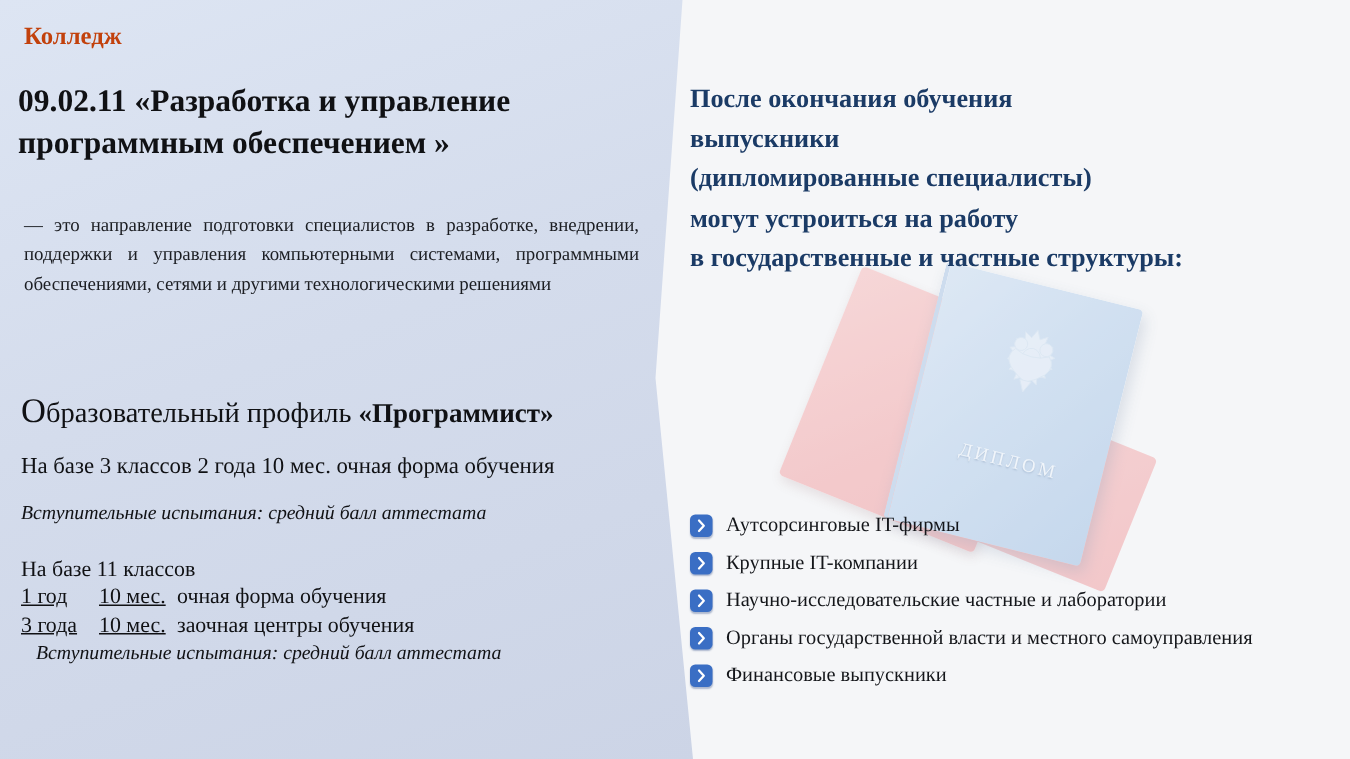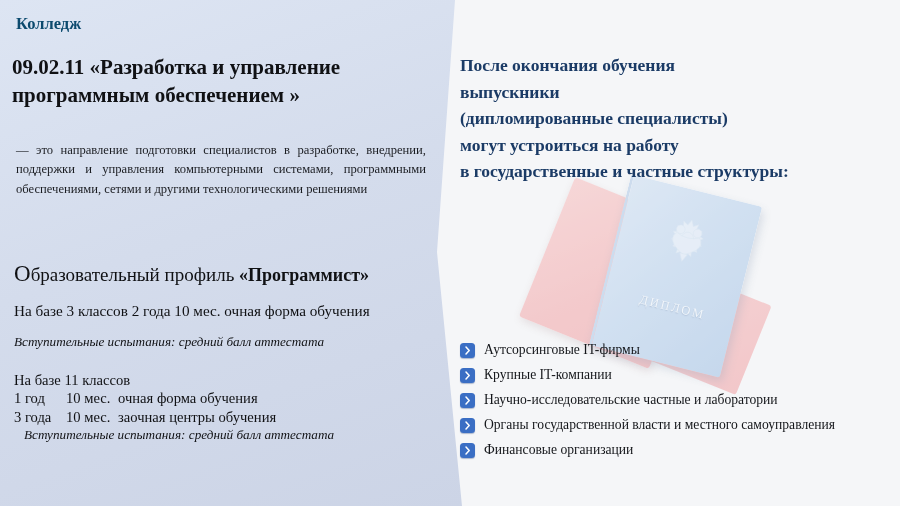--- a/index.html
+++ b/index.html
@@ -80,21 +80,21 @@
   }
 
   
   #left-content{
     position:absolute;left:0;top:0;
     width:460px;height:506px;
     z-index:3;
   }
   #college-label{
     position:absolute;left:16px;top:14px;
-    font-size:16.5px;font-weight:bold;color:#0c4a6e;
+    font-size:16.5px;font-weight:bold;color:#c2410c;
   }
   #program-title{
     position:absolute;left:12px;top:54px;width:410px;
     font-size:21px;font-weight:bold;color:#101114;
     line-height:1.33;
   }
   #program-desc{
     position:absolute;left:16px;top:141px;width:410px;
     font-size:12.6px;color:#1b1d22;
     line-height:1.53;
@@ -117,21 +117,21 @@
     font-size:13.2px;font-style:italic;color:#101114;
   }
   #base11{
     position:absolute;left:14px;top:372px;width:440px;
     font-size:14.6px;color:#101114;
     display:flex;align-items:flex-start;flex-direction:column;
   }
   #base11 .lead{white-space:nowrap;padding-right:14px;}
   #base11 .forms{line-height:1.28;}
   #base11 .forms .row{white-space:nowrap;display:flex;}
-  #base11 .forms .dur{display:inline-block;width:52px;}
+  #base11 .forms .dur{display:inline-block;width:52px;text-decoration:underline;}
   #exam2{
     position:absolute;left:24px;top:427px;width:430px;
     font-size:13.2px;font-style:italic;color:#101114;
   }
 
   
   #right-content{
     position:absolute;left:460px;top:0;
     width:440px;height:506px;
     z-index:3;
@@ -269,18 +269,18 @@
             </svg>
         </span>
         <span class="job-label">Органы государственной власти и местного самоуправления</span>
       </li>
       <li>
         <span class="bullet-icon">
           <svg width="15" height="15" viewBox="0 0 15 15">
               <path d="M6 4 l3.2 3.5 L6 11" fill="none" stroke="#ffffff" stroke-width="1.5" stroke-linecap="round" stroke-linejoin="round"></path>
             </svg>
         </span>
-        <span class="job-label">Финансовые организации</span>
+        <span class="job-label">Финансовые выпускники</span>
       </li>
     </ul>
   </div>
 
 </div>
 
 </body></html>

